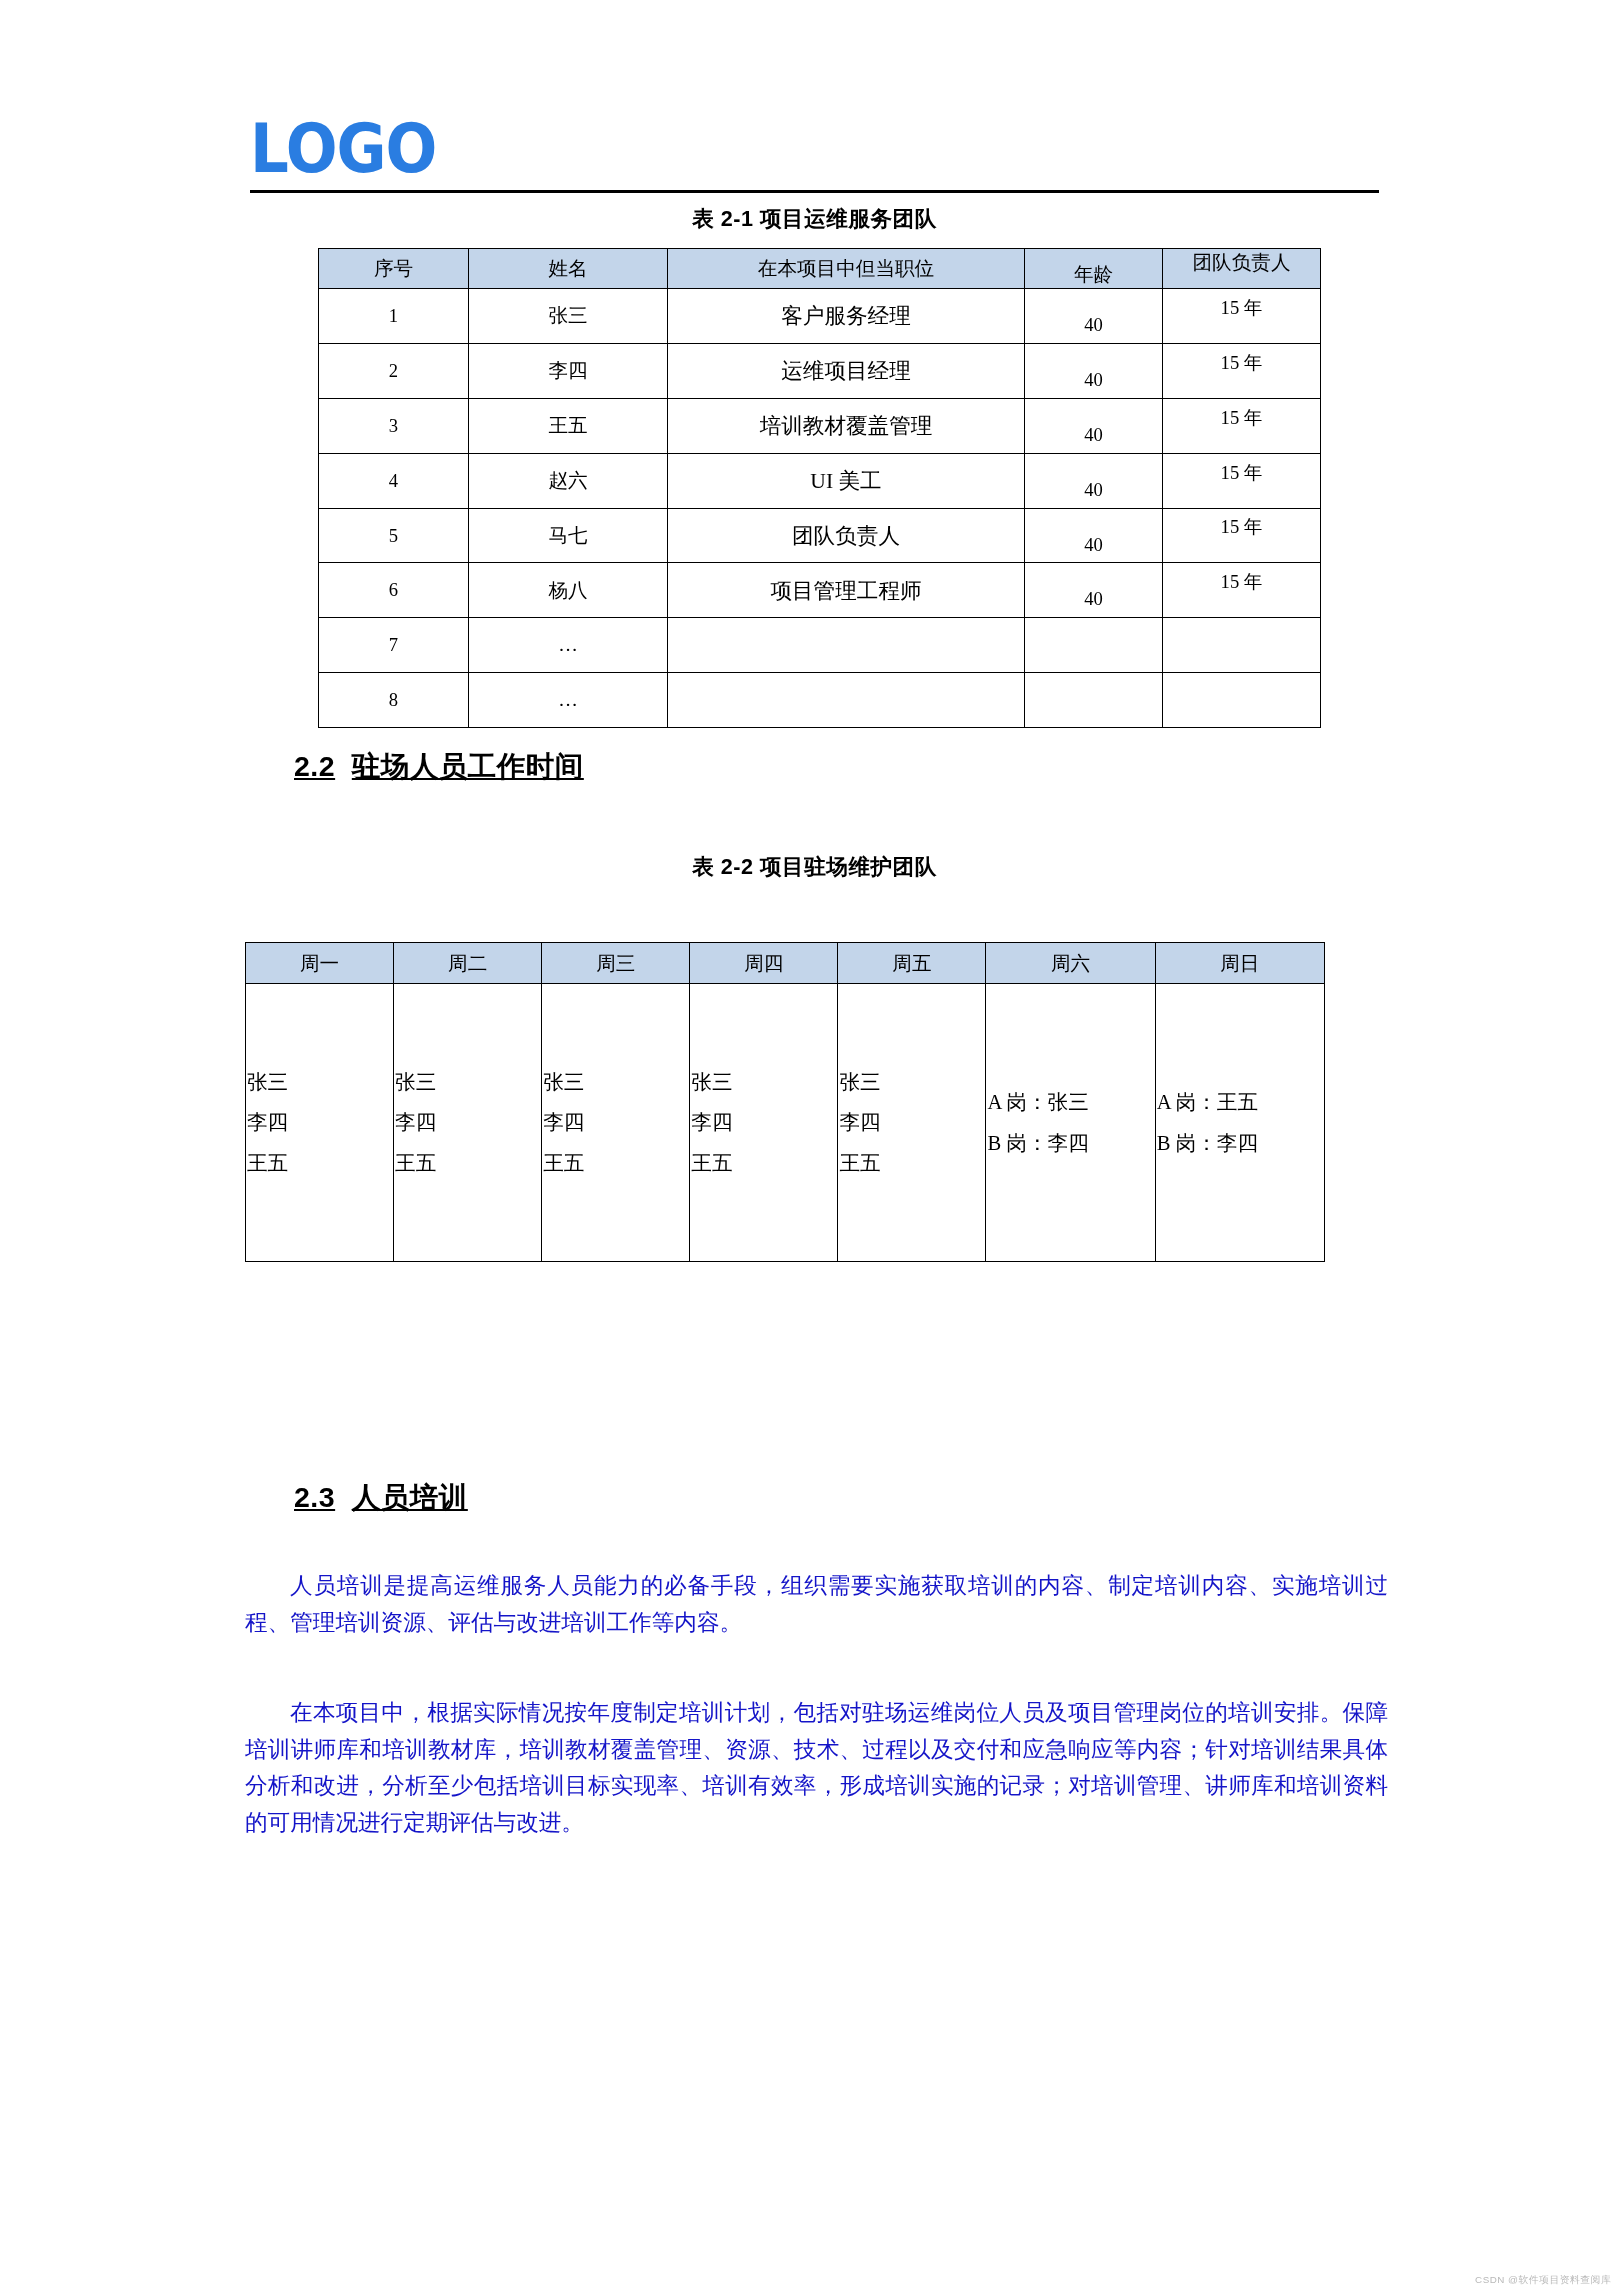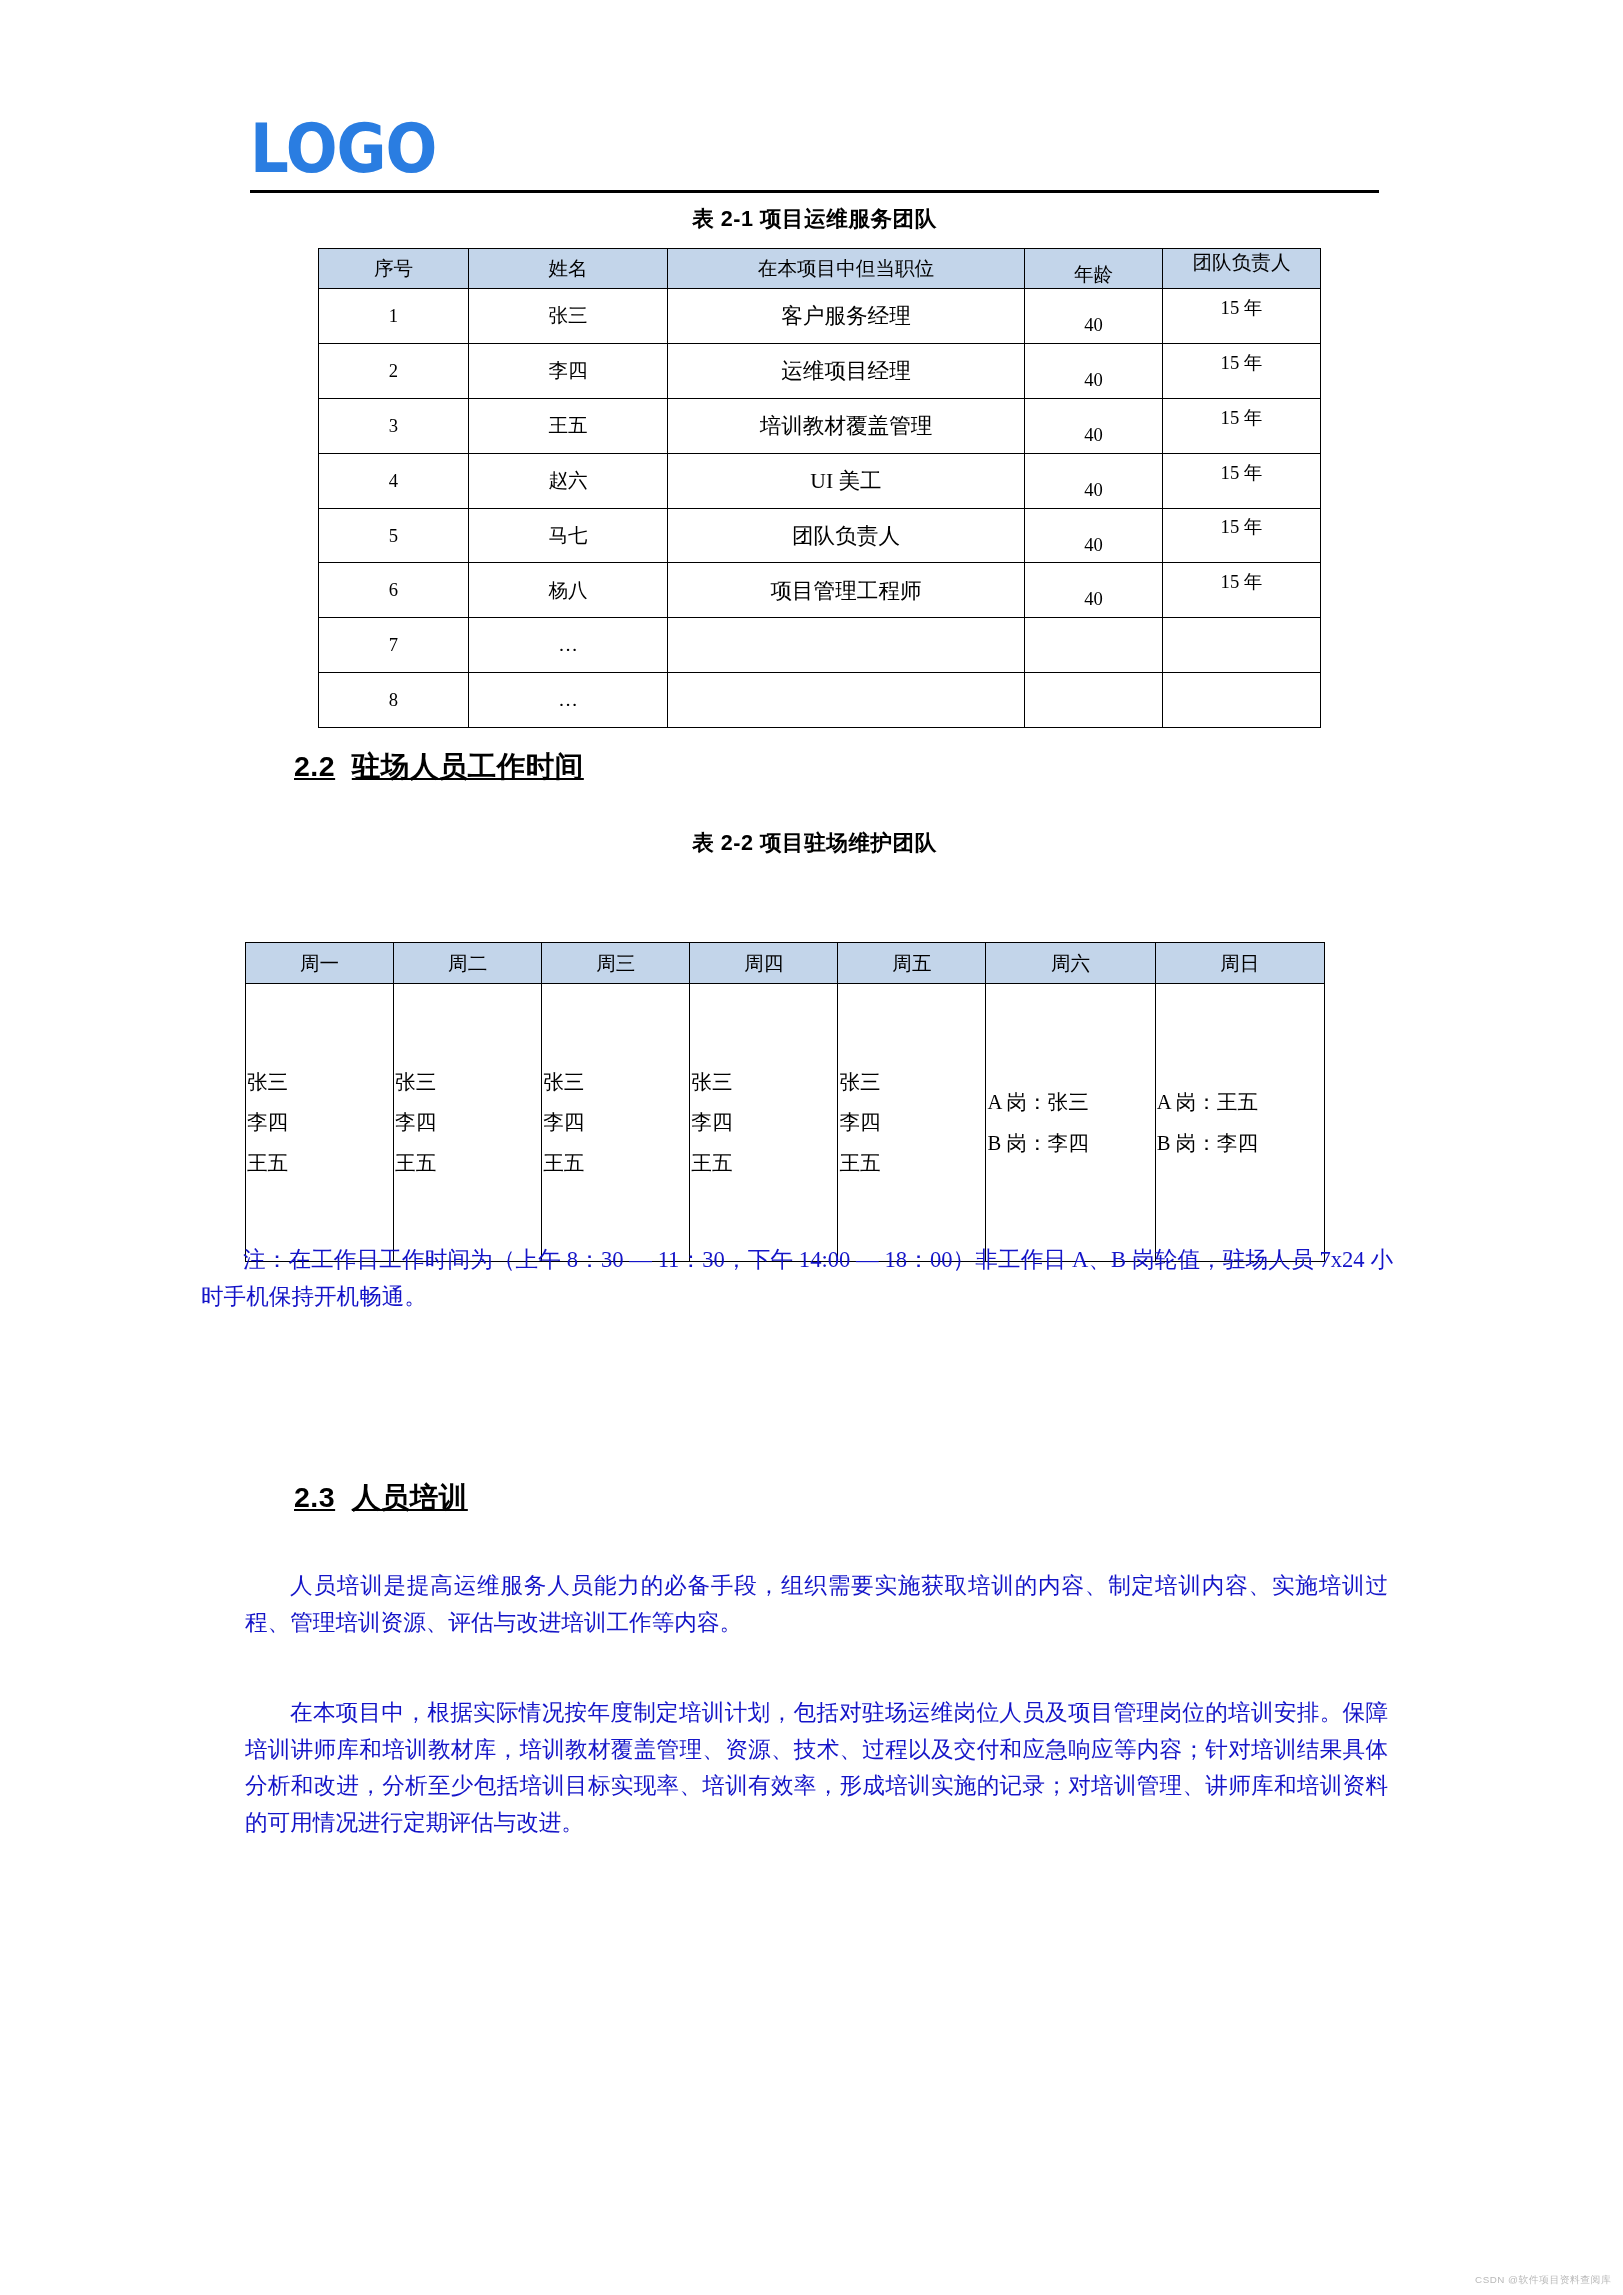--- a/index.html
+++ b/index.html
@@ -53,21 +53,21 @@
     position: absolute;
     width: 1129px;
     left: 250px;
     text-align: center;
     font-family: "Liberation Sans", sans-serif;
     font-weight: bold;
     font-size: 21.6px;
     letter-spacing: 0.5px;
   }
   #caption-1 { top: 204px; }
-  #caption-2 { top: 828px; }
+  #caption-2 { top: 852px; }
 
   
   table {
     border-collapse: collapse;
     table-layout: fixed;
   }
   .tbl1 {
     position: absolute;
     left: 318px;
     top: 248px;
@@ -304,21 +304,20 @@
           <div class="shift-line">B 岗：李四</div>
         </td>
         <td class="w-end">
           <div class="shift-line">A 岗：王五</div>
           <div class="shift-line">B 岗：李四</div>
         </td>
       </tr>
     </tbody>
   </table>
 
-  <div class="bluetext" id="note-block">注：在工作日工作时间为（上午 8：30 — 11：30，下午 14:00 — 18：00）非工作日 A、B 岗轮值，驻场人员 7x24 小时手机保持开机畅通。</div>
 
   <div class="h2" id="heading-23">
     <span class="num">2.3</span><span>人员培训</span>
   </div>
 
   <div class="bluetext" id="para-1">人员培训是提高运维服务人员能力的必备手段，组织需要实施获取培训的内容、制定培训内容、实施培训过程、管理培训资源、评估与改进培训工作等内容。</div>
   <div class="bluetext" id="para-2">在本项目中，根据实际情况按年度制定培训计划，包括对驻场运维岗位人员及项目管理岗位的培训安排。保障培训讲师库和培训教材库，培训教材覆盖管理、资源、技术、过程以及交付和应急响应等内容；针对培训结果具体分析和改进，分析至少包括培训目标实现率、培训有效率，形成培训实施的记录；对培训管理、讲师库和培训资料的可用情况进行定期评估与改进。</div>
 
   <div class="watermark">CSDN @软件项目资料查阅库</div>
 

